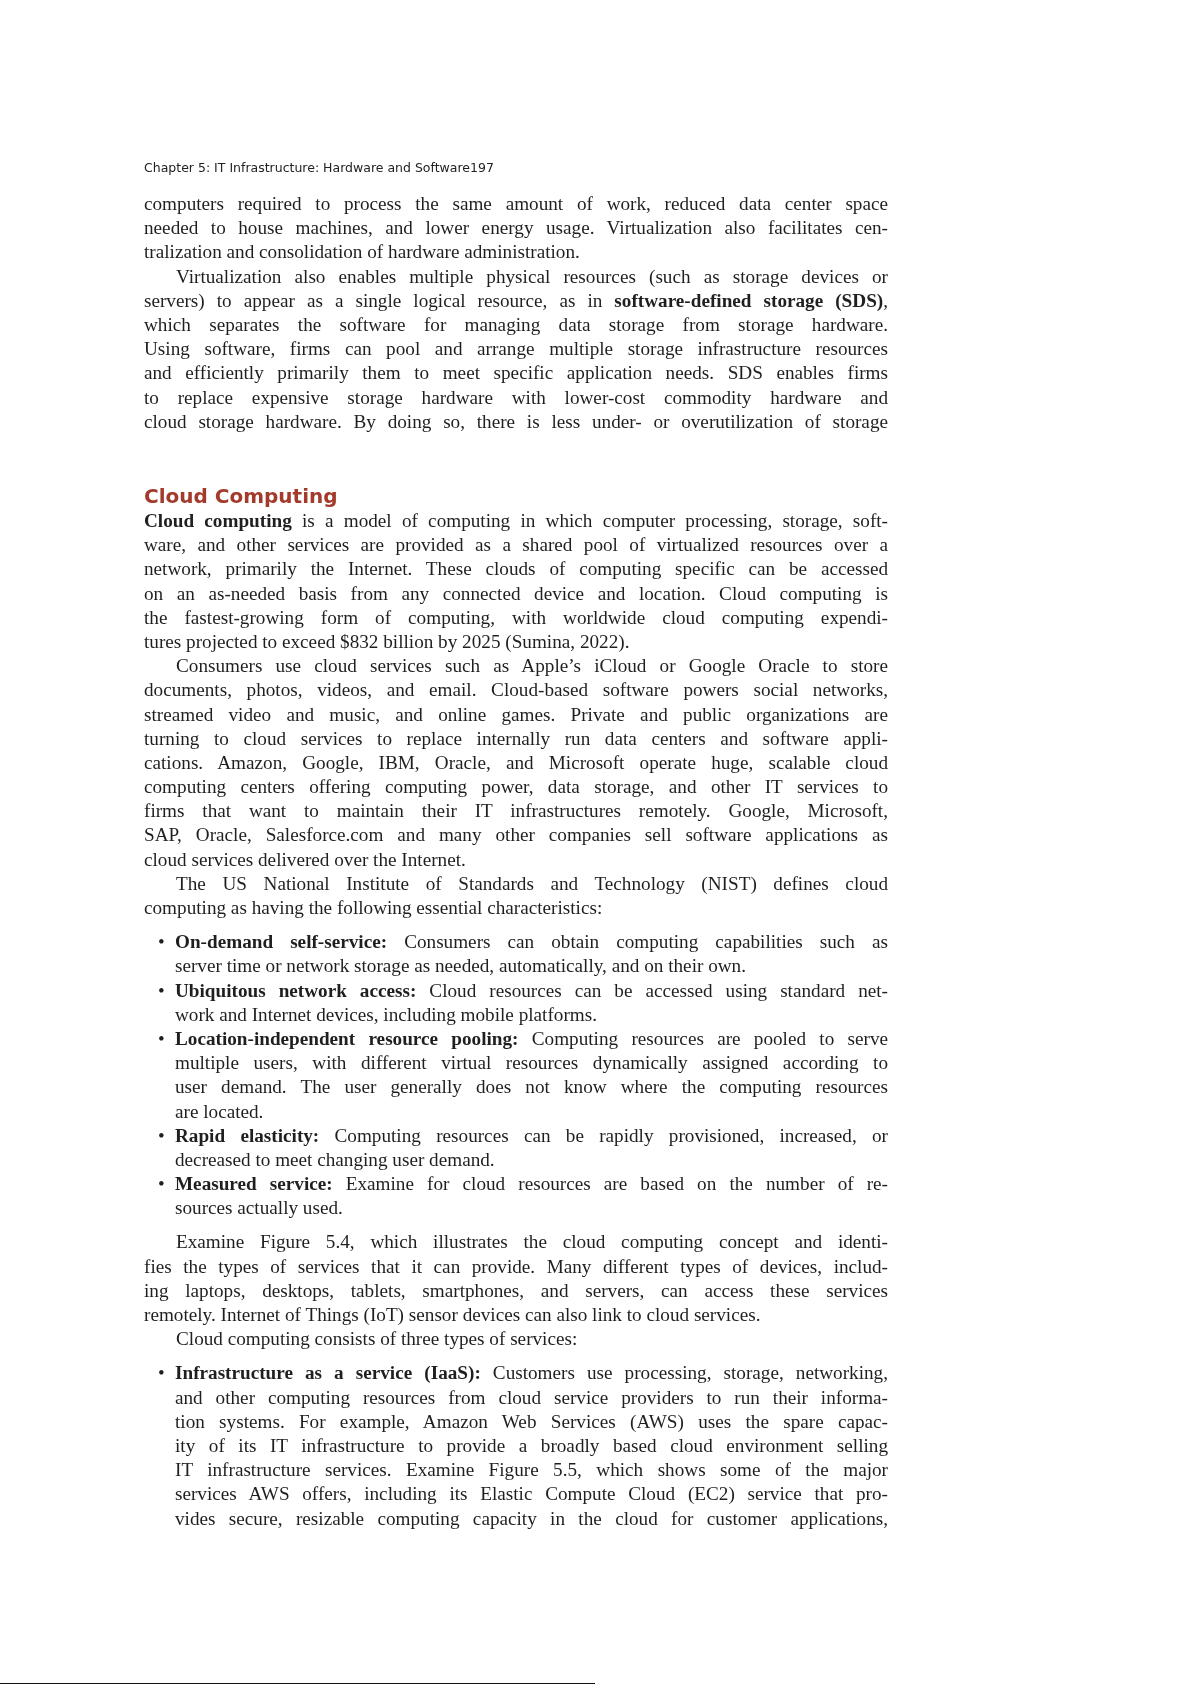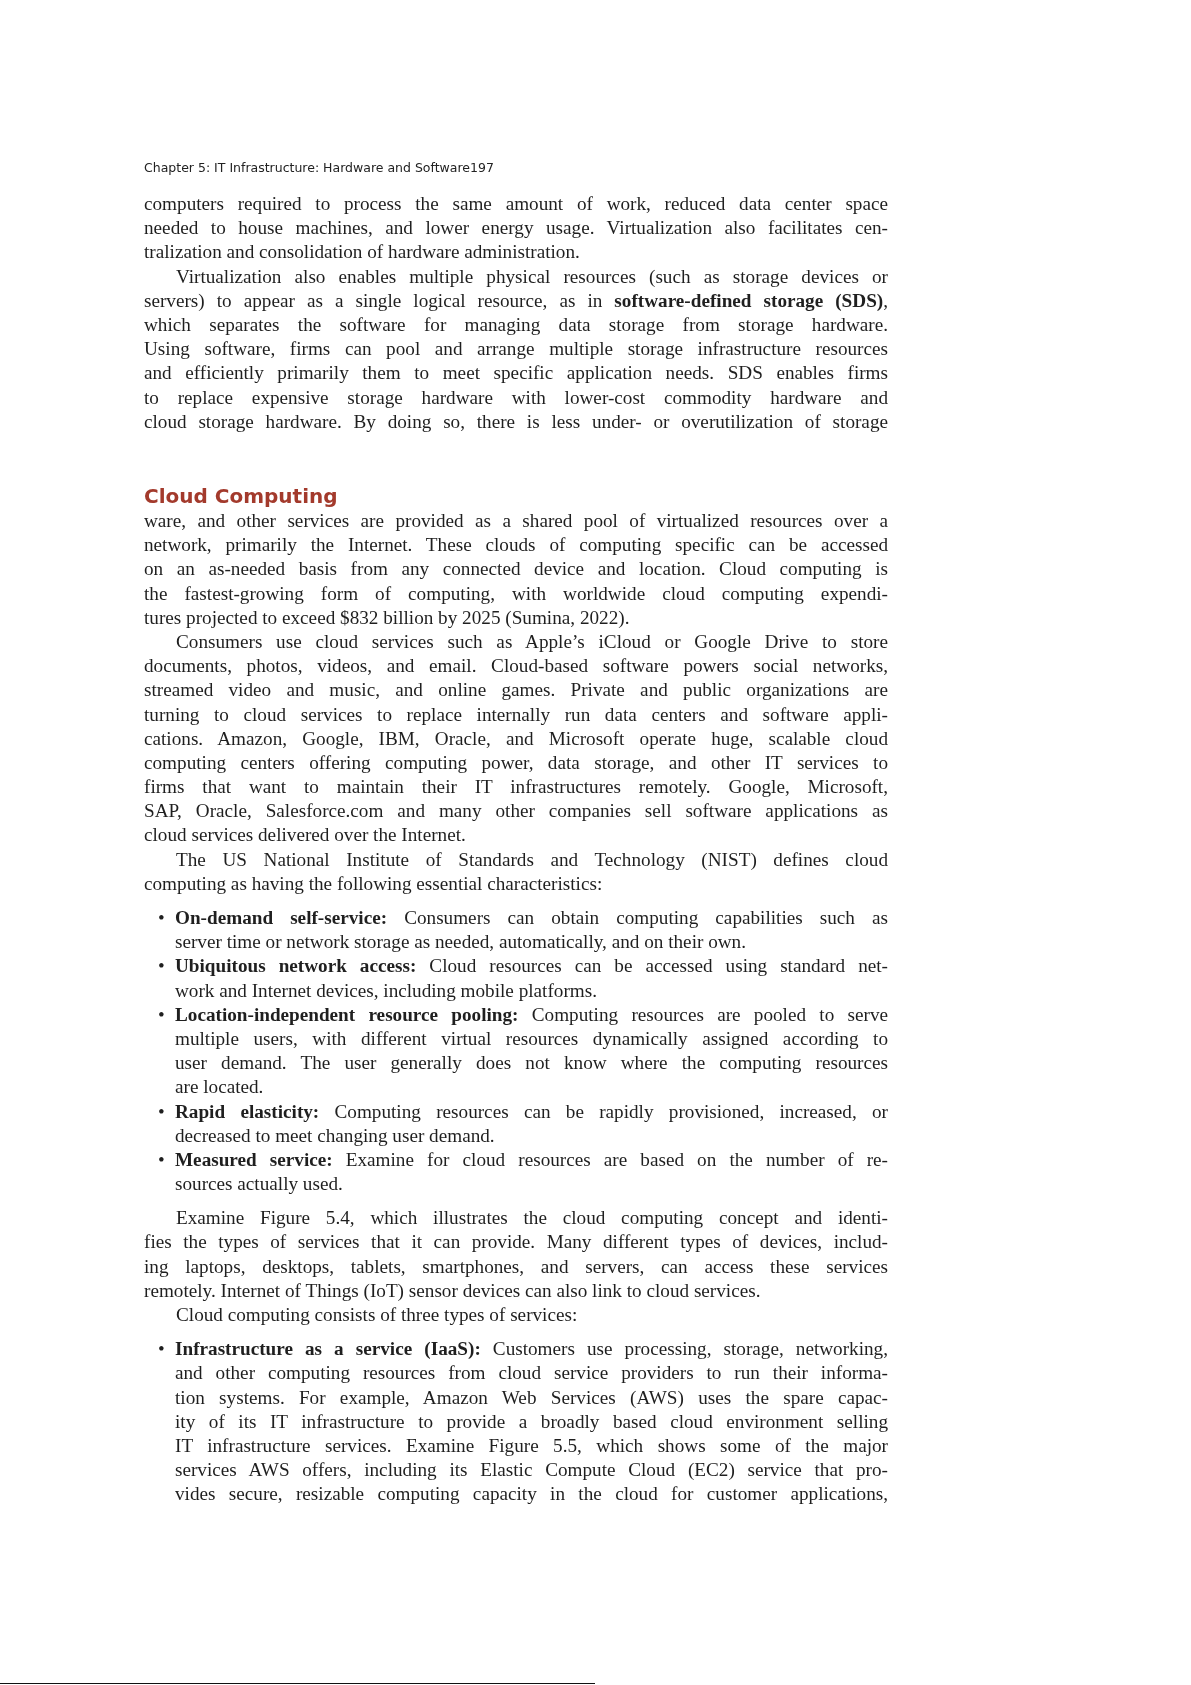--- a/index.html
+++ b/index.html
@@ -57,29 +57,30 @@
       <span class="line">and efficiently primarily them to meet specific application needs. SDS enables firms</span>
       <span class="line">to replace expensive storage hardware with lower-cost commodity hardware and</span>
       <span class="line">cloud storage hardware. By doing so, there is less under- or overutilization of storage</span>
     </div>
   </div>
 
   <div class="text-block" style="top:464px;margin-top:19px;">
     <div class="heading" style="margin-top:0;">Cloud Computing</div>
 
     <div>
+      <span class="line"><span class="b">Cloud computing</span><span> is a model of computing in which computer processing, storage, soft-</span></span>
       <span class="line">ware, and other services are provided as a shared pool of virtualized resources over a</span>
       <span class="line">network, primarily the Internet. These clouds of computing specific can be accessed</span>
       <span class="line">on an as-needed basis from any connected device and location. Cloud computing is</span>
       <span class="line">the fastest-growing form of computing, with worldwide cloud computing expendi-</span>
       <span class="line last">tures projected to exceed $832 billion by 2025 (Sumina, 2022).</span>
     </div>
 
     <div>
-      <span class="line indent">Consumers use cloud services such as Apple’s iCloud or Google Drive to store</span>
+      <span class="line indent">Consumers use cloud services such as Apple’s iCloud or Google Oracle to store</span>
       <span class="line">documents, photos, videos, and email. Cloud-based software powers social networks,</span>
       <span class="line">streamed video and music, and online games. Private and public organizations are</span>
       <span class="line">turning to cloud services to replace internally run data centers and software appli-</span>
       <span class="line">cations. Amazon, Google, IBM, Oracle, and Microsoft operate huge, scalable cloud</span>
       <span class="line">computing centers offering computing power, data storage, and other IT services to</span>
       <span class="line">firms that want to maintain their IT infrastructures remotely. Google, Microsoft,</span>
       <span class="line">SAP, Oracle, Salesforce.com and many other companies sell software applications as</span>
       <span class="line last">cloud services delivered over the Internet.</span>
     </div>
 

